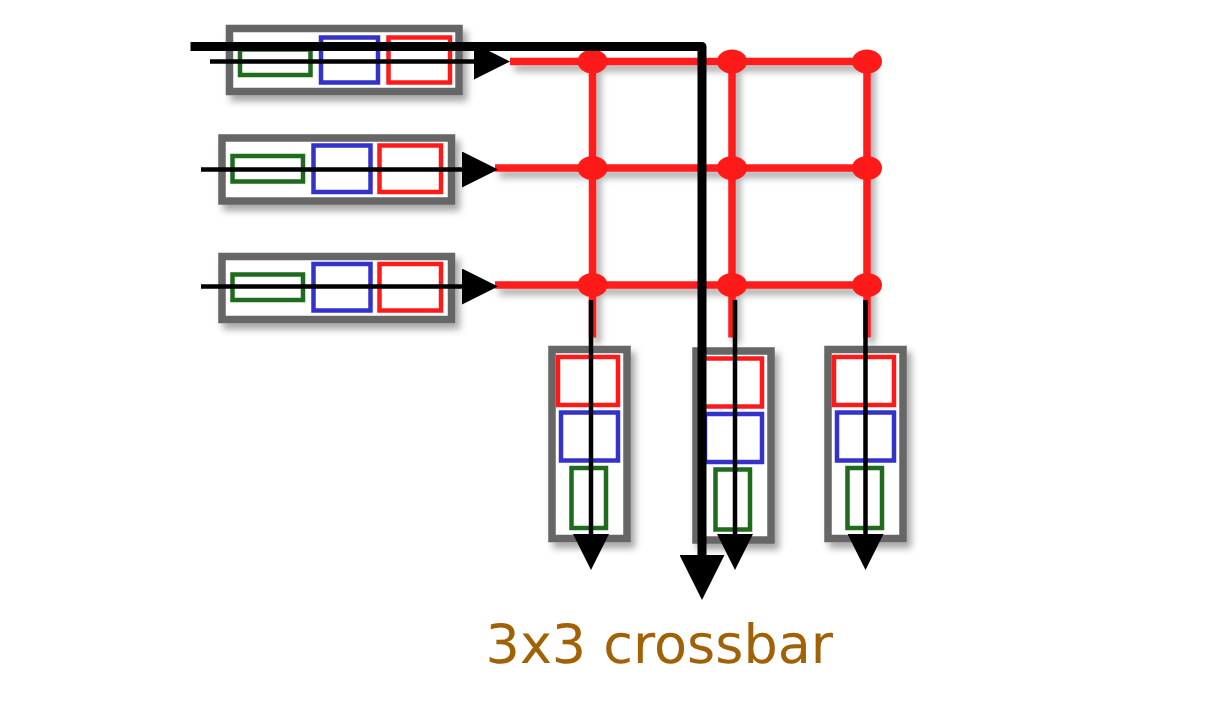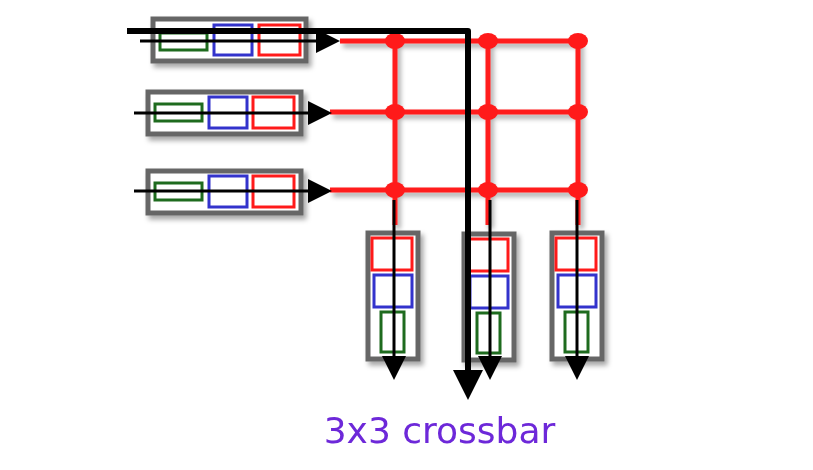--- a/index.html
+++ b/index.html
@@ -1,18 +1,18 @@
 <!DOCTYPE html>
 <html><head>
 <meta charset="utf-8">
 <style>
   html,body{margin:0;padding:0;background:#ffffff;}
   body{width:813px;height:470px;position:relative;overflow:hidden;font-family:"Liberation Sans",sans-serif;}
   #diagram{position:absolute;left:0;top:0;}
-  .caption{position:absolute;left:0;width:784px;top:410px;text-align:center;font-size:36px;color:#6d28d9;font-family:"DejaVu Sans",sans-serif;padding-left:95px;box-sizing:border-box;}
+  .caption{position:absolute;left:0;width:784px;top:410px;text-align:center;font-size:36px;color:#a16207;font-family:"DejaVu Sans",sans-serif;padding-left:95px;box-sizing:border-box;}
 </style>
 </head>
 <body>
 
 <svg id="diagram" width="813" height="470" viewBox="0 0 813 470">
   <defs>
     <filter id="shadow" x="-20%" y="-20%" width="150%" height="160%">
       <feDropShadow dx="3" dy="4" stdDeviation="2.5" flood-color="#000" flood-opacity="0.35"></feDropShadow>
     </filter>
     <marker id="arrow" markerWidth="8" markerHeight="8" refX="6" refY="4" orient="auto" markerUnits="strokeWidth">

